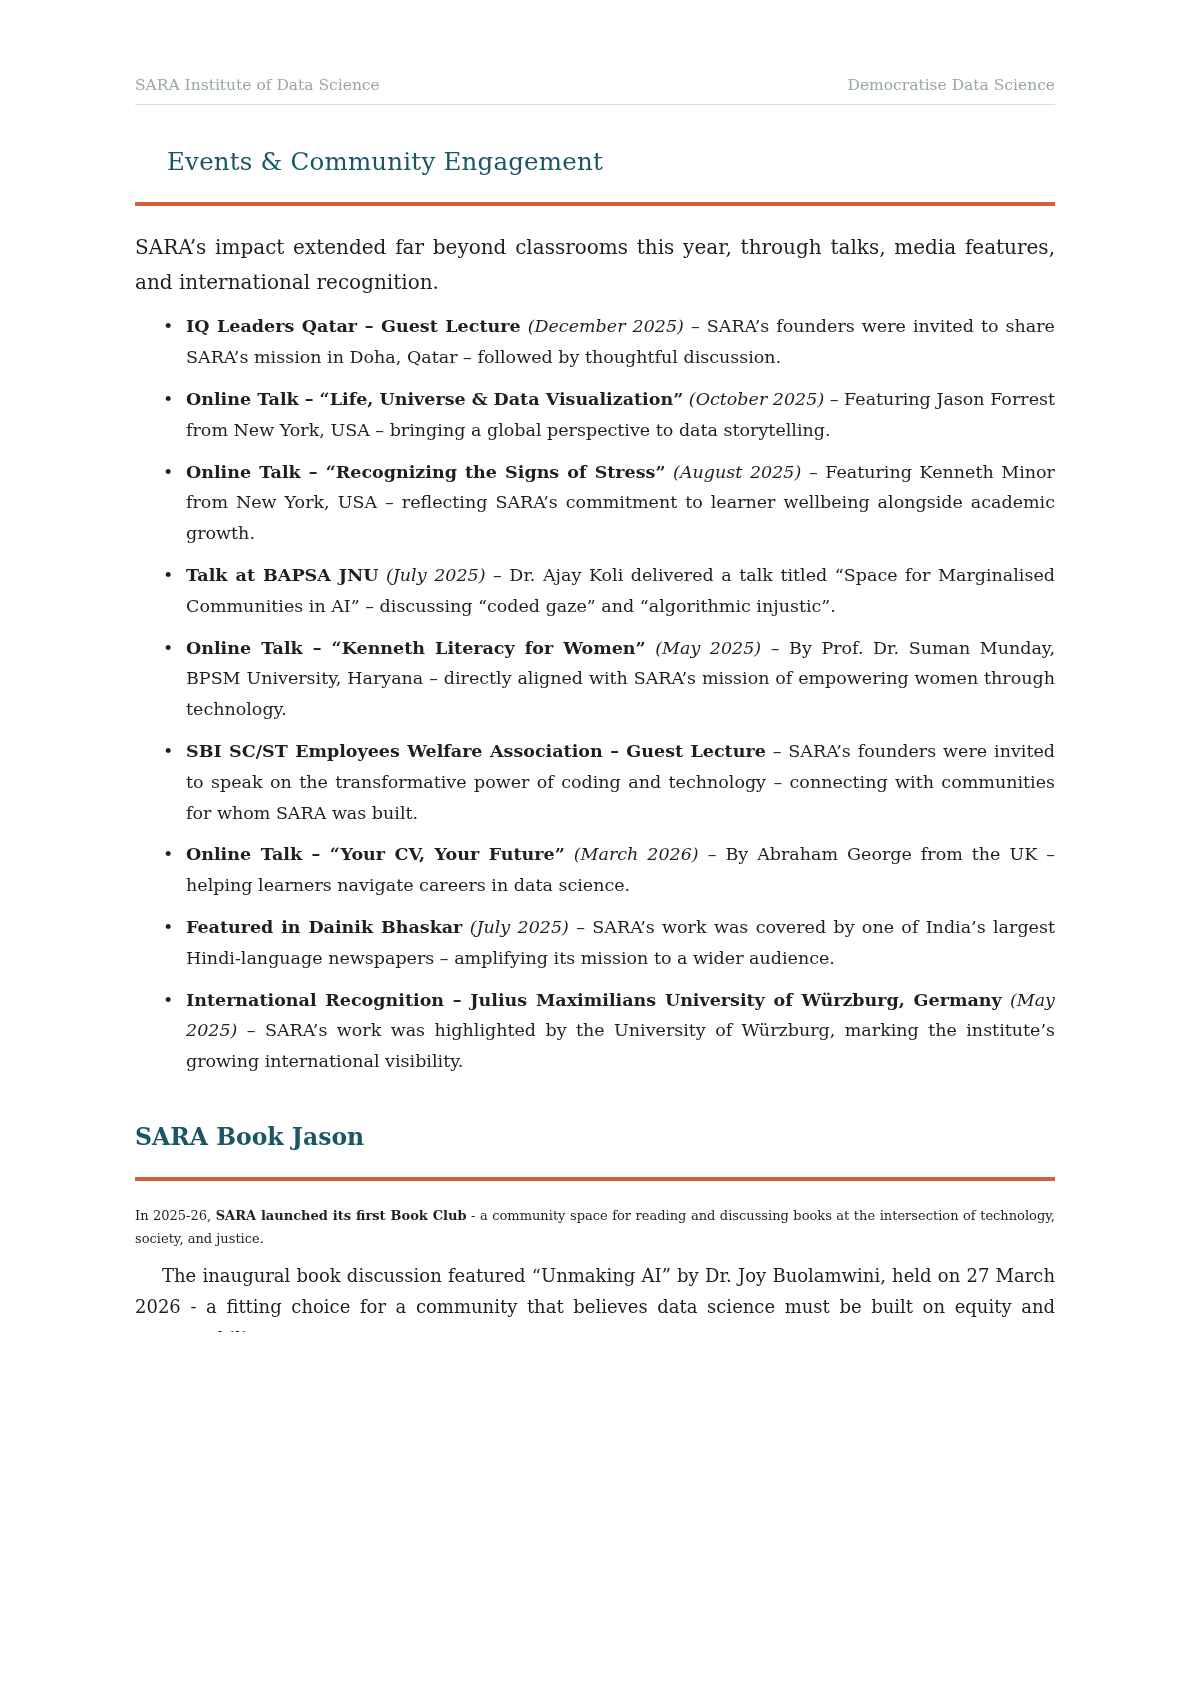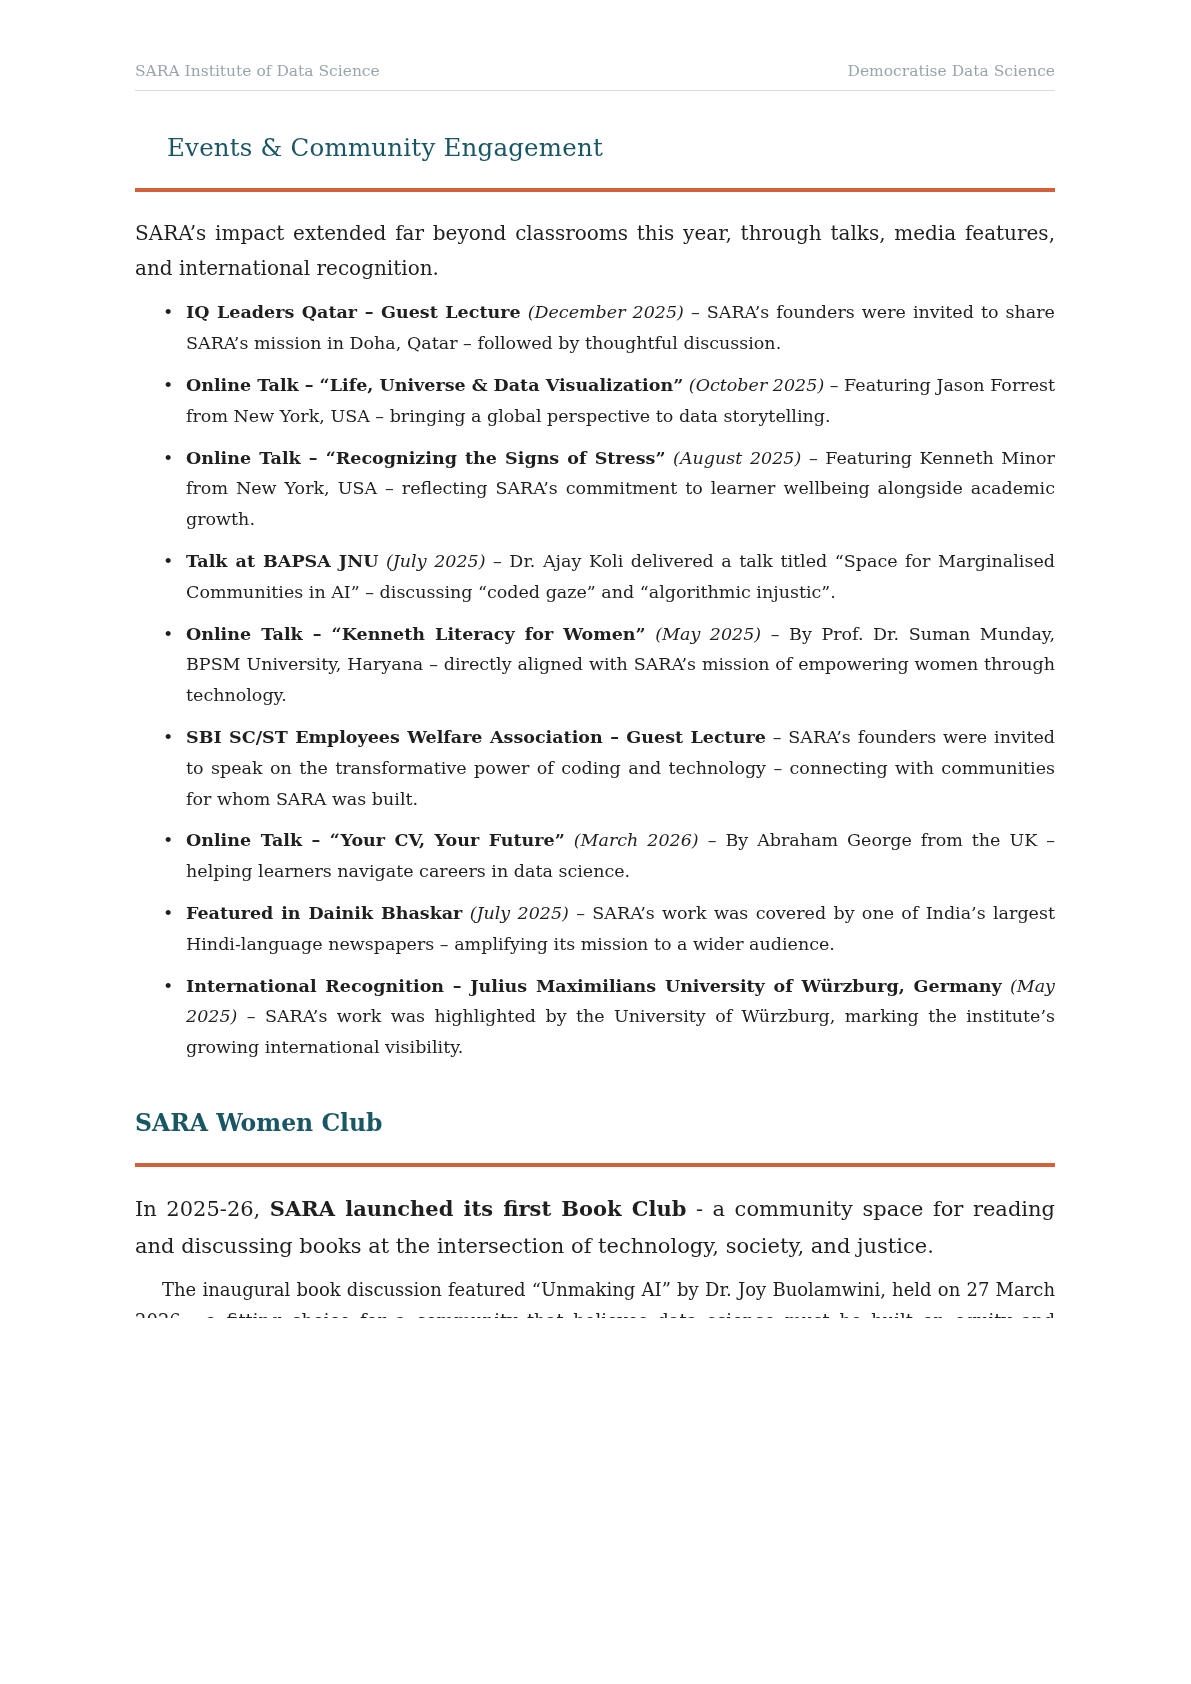--- a/index.html
+++ b/index.html
@@ -1,18 +1,18 @@
 <!DOCTYPE html>
 <html><head>
 <meta charset="utf-8">
 <style>
   * { margin:0; padding:0; box-sizing:border-box; }
   html,body { background:#ffffff; }
   body { font-family:"DejaVu Serif","Liberation Serif",serif; color:#1f1f1f; }
-  .page { width:1191px; height:1318px; background:#ffffff; position:relative; overflow:hidden; margin:0 auto; }
+  .page { width:1191px; height:1318px; background:#ffffff; position:relative; overflow:hidden; margin:14px auto; }
   .content { padding:62px 136px 0 135px; }
 
   
   .pagehead { display:flex; justify-content:space-between; color:#98a5ab; font-size:15.5px; }
   .pagehead-rule { border:none; border-bottom:1.5px solid #d8dde0; margin-top:10px; }
 
   
   .h-events { color:#1a5765; font-size:24.5px; font-weight:normal; margin-top:42px; padding-left:32px; letter-spacing:.2px; }
   .orange-rule { height:4px; background:#d45f3b; border:none; margin-top:26px; }
 
@@ -21,21 +21,21 @@
   ul.events-list { list-style:none; margin-top:8px; }
   ul.events-list > li { position:relative; padding-left:51px; margin-top:11px;
       font-size:17.5px; line-height:1.76; text-align:justify; }
   ul.events-list > li .dot { position:absolute; left:28px; top:0; font-size:17.5px; }
   .bb { font-weight:bold; }
   .dt { font-style:italic; }
 
   
   .h-bookclub { color:#1a5765; font-size:23.5px; font-weight:bold; margin-top:46px; }
   .bc-rule { margin-top:26px; }
-  .bc-p1 { margin-top:24px; font-size:21px; line-height:1.76; text-align:justify; }
+  .bc-p1 { margin-top:24px; font-size:13px; line-height:1.76; text-align:justify; }
   .bc-p2 { margin-top:9px; font-size:18px; line-height:1.76; text-align:justify; text-indent:27px; }
 
   
   .callout { margin-top:46px; height:53px; border:2px solid #b7d3d8; background:#e8f1f3;
       border-radius:27px; display:flex; align-items:flex-end; padding:0 26px; cursor:pointer; }
   .callout .tvicon { width:25px; height:24px; margin-right:12px; flex:0 0 auto; }
   .callout .label { color:#1a5765; font-weight:bold; font-size:17.5px; white-space:nowrap; }
   .callout .sep { color:#8ba6ae; margin:0 10px; font-size:17px; }
   .callout .url { color:#a2bcc6; font-size:17.5px; text-decoration:none; white-space:nowrap; overflow:hidden; }
 
@@ -112,21 +112,21 @@
         <span>– SARA’s work was covered by one of India’s largest Hindi-language newspapers – amplifying its mission to a wider audience.</span>
       </li>
       <li>
         <span class="dot">•</span>
         <span class="bb">International Recognition – Julius Maximilians University of Würzburg, Germany</span>
         <span class="dt">(May 2025)</span>
         <span>– SARA’s work was highlighted by the University of Würzburg, marking the institute’s growing international visibility.</span>
       </li>
     </ul>
 
-    <h2 class="h-bookclub">SARA Women Club</h2>
+    <h2 class="h-bookclub">SARA Book Jason</h2>
     <hr class="orange-rule bc-rule">
 
     <p class="bc-p1"><span>In 2025-26, </span><span class="bb">SARA launched its first Book Club</span><span> - a community space for reading and discussing books at the intersection of technology, society, and justice.</span></p>
 
     <p class="bc-p2">The inaugural book discussion featured “Unmaking AI” by Dr. Joy Buolamwini, held on 27 March 2026 - a fitting choice for a community that believes data science must be built on equity and accountability.</p>
 
     <div class="callout">
       <svg class="tvicon" viewBox="0 0 25 24" xmlns="http://www.w3.org/2000/svg">
         <rect x="1" y="1" width="23" height="17" rx="3" fill="#4a4f52" stroke="#8a6a55" stroke-width="1.4"></rect>
         <ellipse cx="12.5" cy="9" rx="9" ry="6.5" fill="#9aa1a6"></ellipse>

